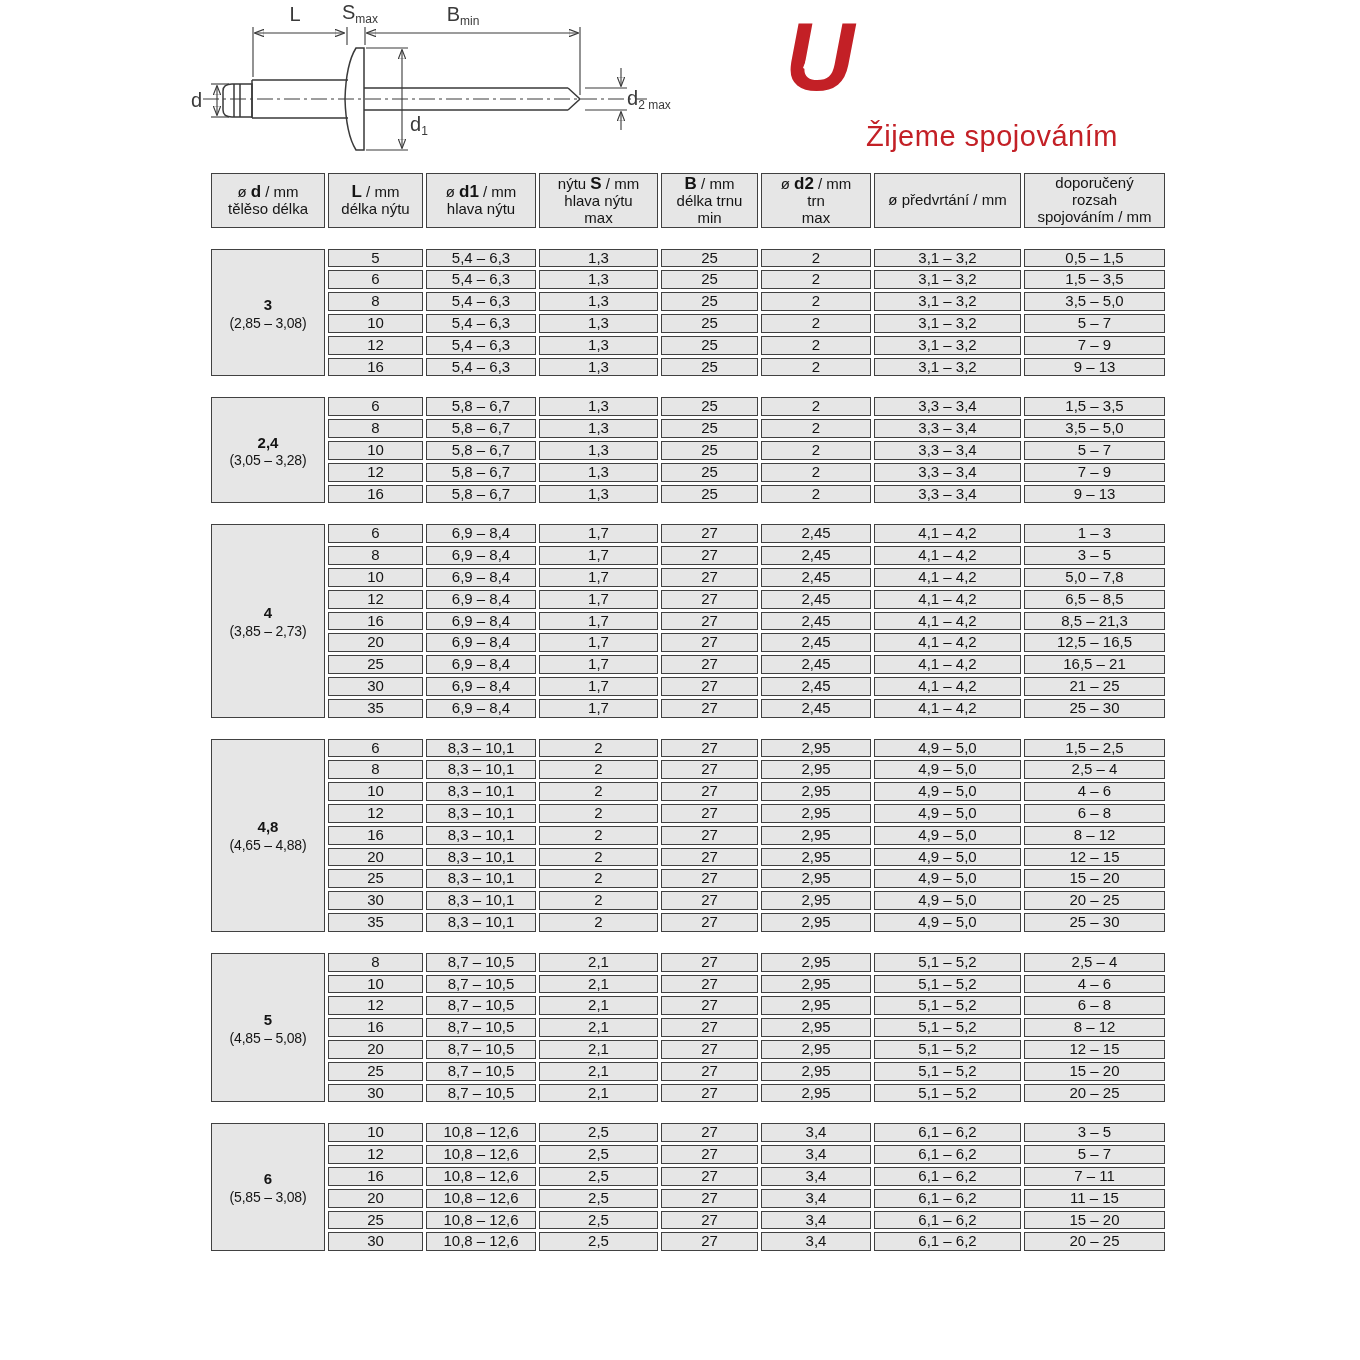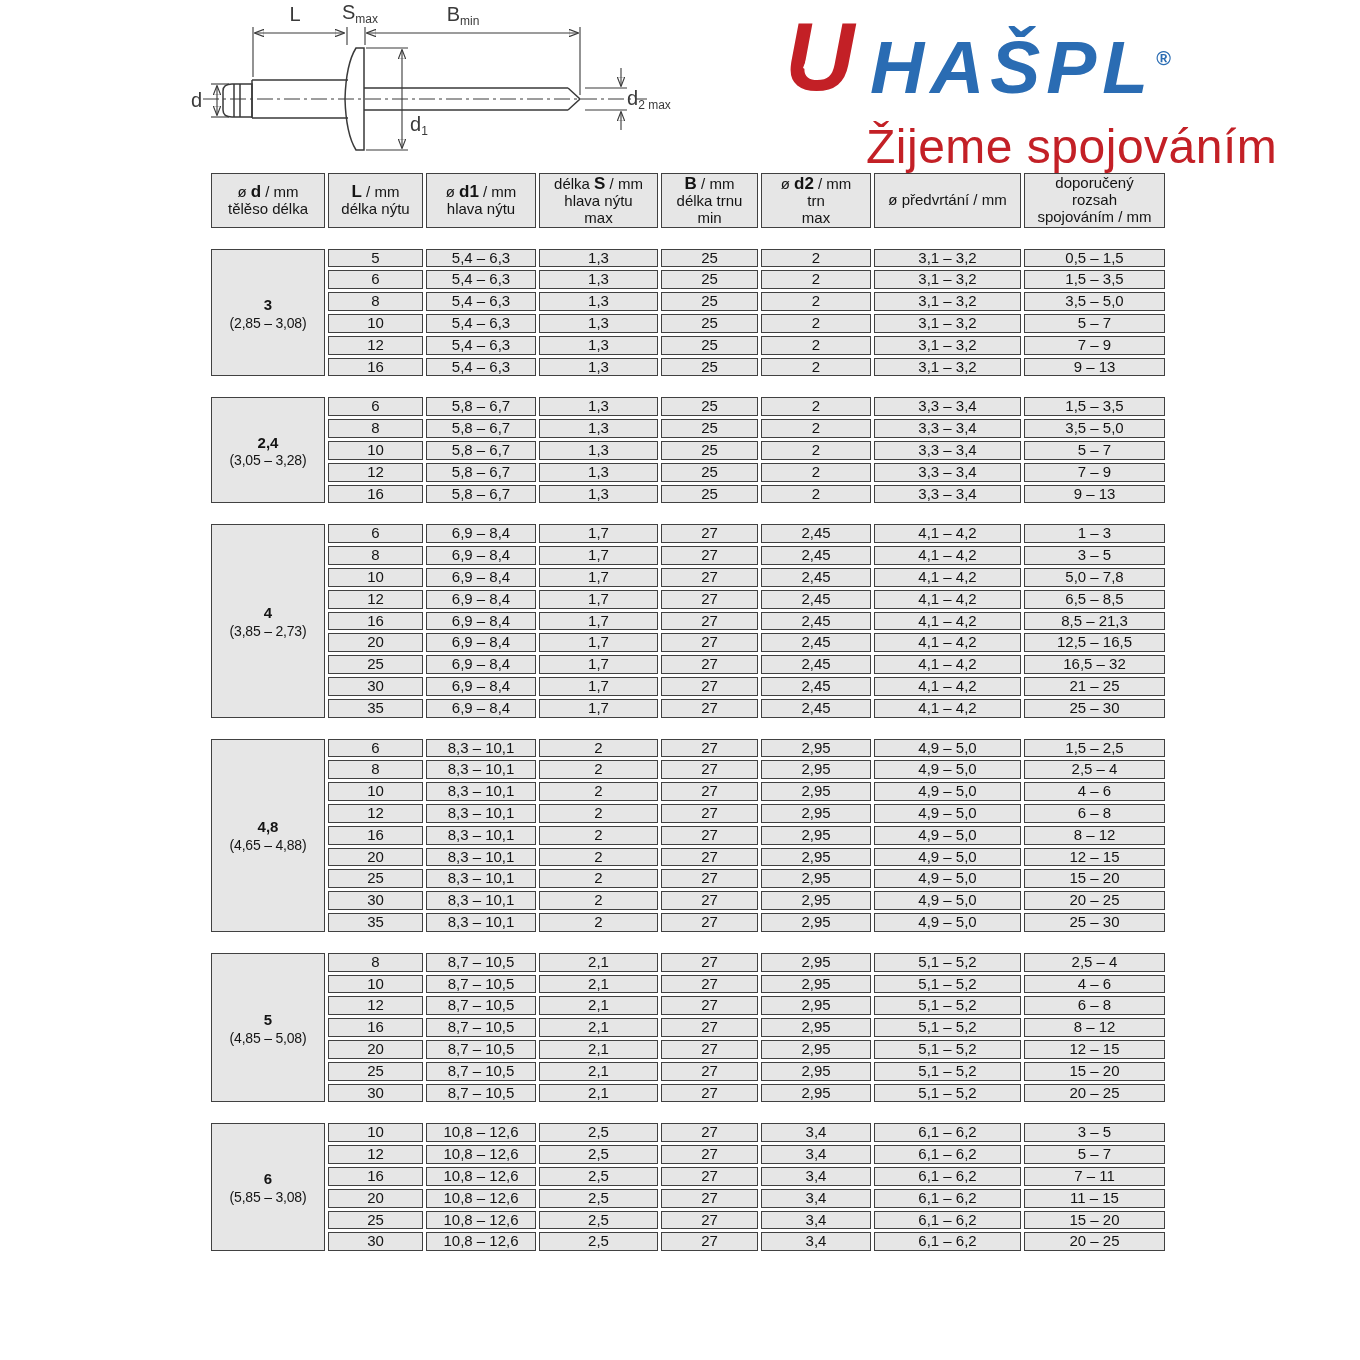--- a/index.html
+++ b/index.html
@@ -17,21 +17,21 @@
   .cline{stroke-width:1;stroke-dasharray:16 4 3 4}
   .diagram text{fill:var(--line);font-family:"Liberation Sans",sans-serif}
   .dim{font-size:20px}
   .sub{font-size:12px}
 
   
   .logo{position:absolute;left:790px;top:16px}
   .logo-row{display:flex;align-items:flex-start}
   .brand{font-size:75px;font-weight:bold;font-style:italic;color:var(--brand-blue);letter-spacing:6px;line-height:84px;margin-left:10px;white-space:nowrap}
   .reg{font-size:20px;font-weight:bold;font-style:normal;color:var(--brand-blue);vertical-align:28px;letter-spacing:0;margin-left:2px}
-  .tagline{font-size:48px;color:var(--brand-red);margin-left:76px;margin-top:10px;letter-spacing:0.5px;white-space:nowrap}
+  .tagline{font-size:29px;color:var(--brand-red);margin-left:76px;margin-top:20px;letter-spacing:0.5px;white-space:nowrap}
 
   
   .tables{position:absolute;left:208px;top:170px;width:960px}
   table.spec{border-collapse:separate;border-spacing:3px;table-layout:fixed;width:960px}
   table.spec td{background:var(--cell-bg);border:1.5px solid var(--cell-border);text-align:center;vertical-align:middle;font-size:15px;color:var(--text);height:17px;padding:0 2px;line-height:1.12;overflow:hidden;white-space:nowrap}
   table.grp{margin-top:15px}
   td.hcell{height:80px;vertical-align:top;padding-top:5px;line-height:1.4;font-size:15px}
   .hsym{font-weight:bold;font-size:17px}
   td.gcell{vertical-align:top;padding-top:2px}
   .gd{font-weight:bold;font-size:15px;line-height:1.45}
@@ -94,21 +94,20 @@
     <text class="dim" x="235" y="131"><tspan>d</tspan><tspan class="sub" dy="4">1</tspan></text>
     <text class="dim" x="452" y="105"><tspan>d</tspan><tspan class="sub" dy="4">2 max</tspan></text>
   </svg>
 
   <div class="logo">
     <div class="logo-row">
       <svg width="70" height="84" viewBox="0 0 70 84">
         <text x="-5" y="74" font-size="96" font-weight="bold" font-style="italic" fill="#c32026">U</text>
         <polygon points="33,0 41,0 21,56 13,52" fill="#ffffff"></polygon>
       </svg>
-      <div class="brand"><span>HAŠPL</span><span class="reg">®</span></div>
     </div>
     <div class="tagline">Žijeme spojováním</div>
   </div>
 
   <div class="tables">
     <table class="spec">
         <colgroup>
           <col style="width: 114px;">
           <col style="width: 95px;">
           <col style="width: 110px;">
@@ -126,21 +125,21 @@
             </td>
             <td class="hcell">
               <div><span class="hsym">L</span><span> / mm</span></div>
               <div>délka nýtu</div>
             </td>
             <td class="hcell">
               <div><span>ø </span><span class="hsym">d1</span><span> / mm</span></div>
               <div>hlava nýtu</div>
             </td>
             <td class="hcell">
-              <div><span>délka </span><span class="hsym">S</span><span> / mm</span></div>
+              <div><span>nýtu </span><span class="hsym">S</span><span> / mm</span></div>
               <div>hlava nýtu</div>
               <div>max</div>
             </td>
             <td class="hcell">
               <div><span class="hsym">B</span><span> / mm</span></div>
               <div>délka trnu</div>
               <div>min</div>
             </td>
             <td class="hcell">
               <div><span>ø </span><span class="hsym">d2</span><span> / mm</span></div>
@@ -364,21 +363,21 @@
               <td>4,1 – 4,2</td>
               <td>12,5 – 16,5</td>
             </tr>
             <tr>
               <td>25</td>
               <td>6,9 – 8,4</td>
               <td>1,7</td>
               <td>27</td>
               <td>2,45</td>
               <td>4,1 – 4,2</td>
-              <td>16,5 – 32</td>
+              <td>16,5 – 21</td>
             </tr>
             <tr>
               <td>30</td>
               <td>6,9 – 8,4</td>
               <td>1,7</td>
               <td>27</td>
               <td>2,45</td>
               <td>4,1 – 4,2</td>
               <td>21 – 25</td>
             </tr>

